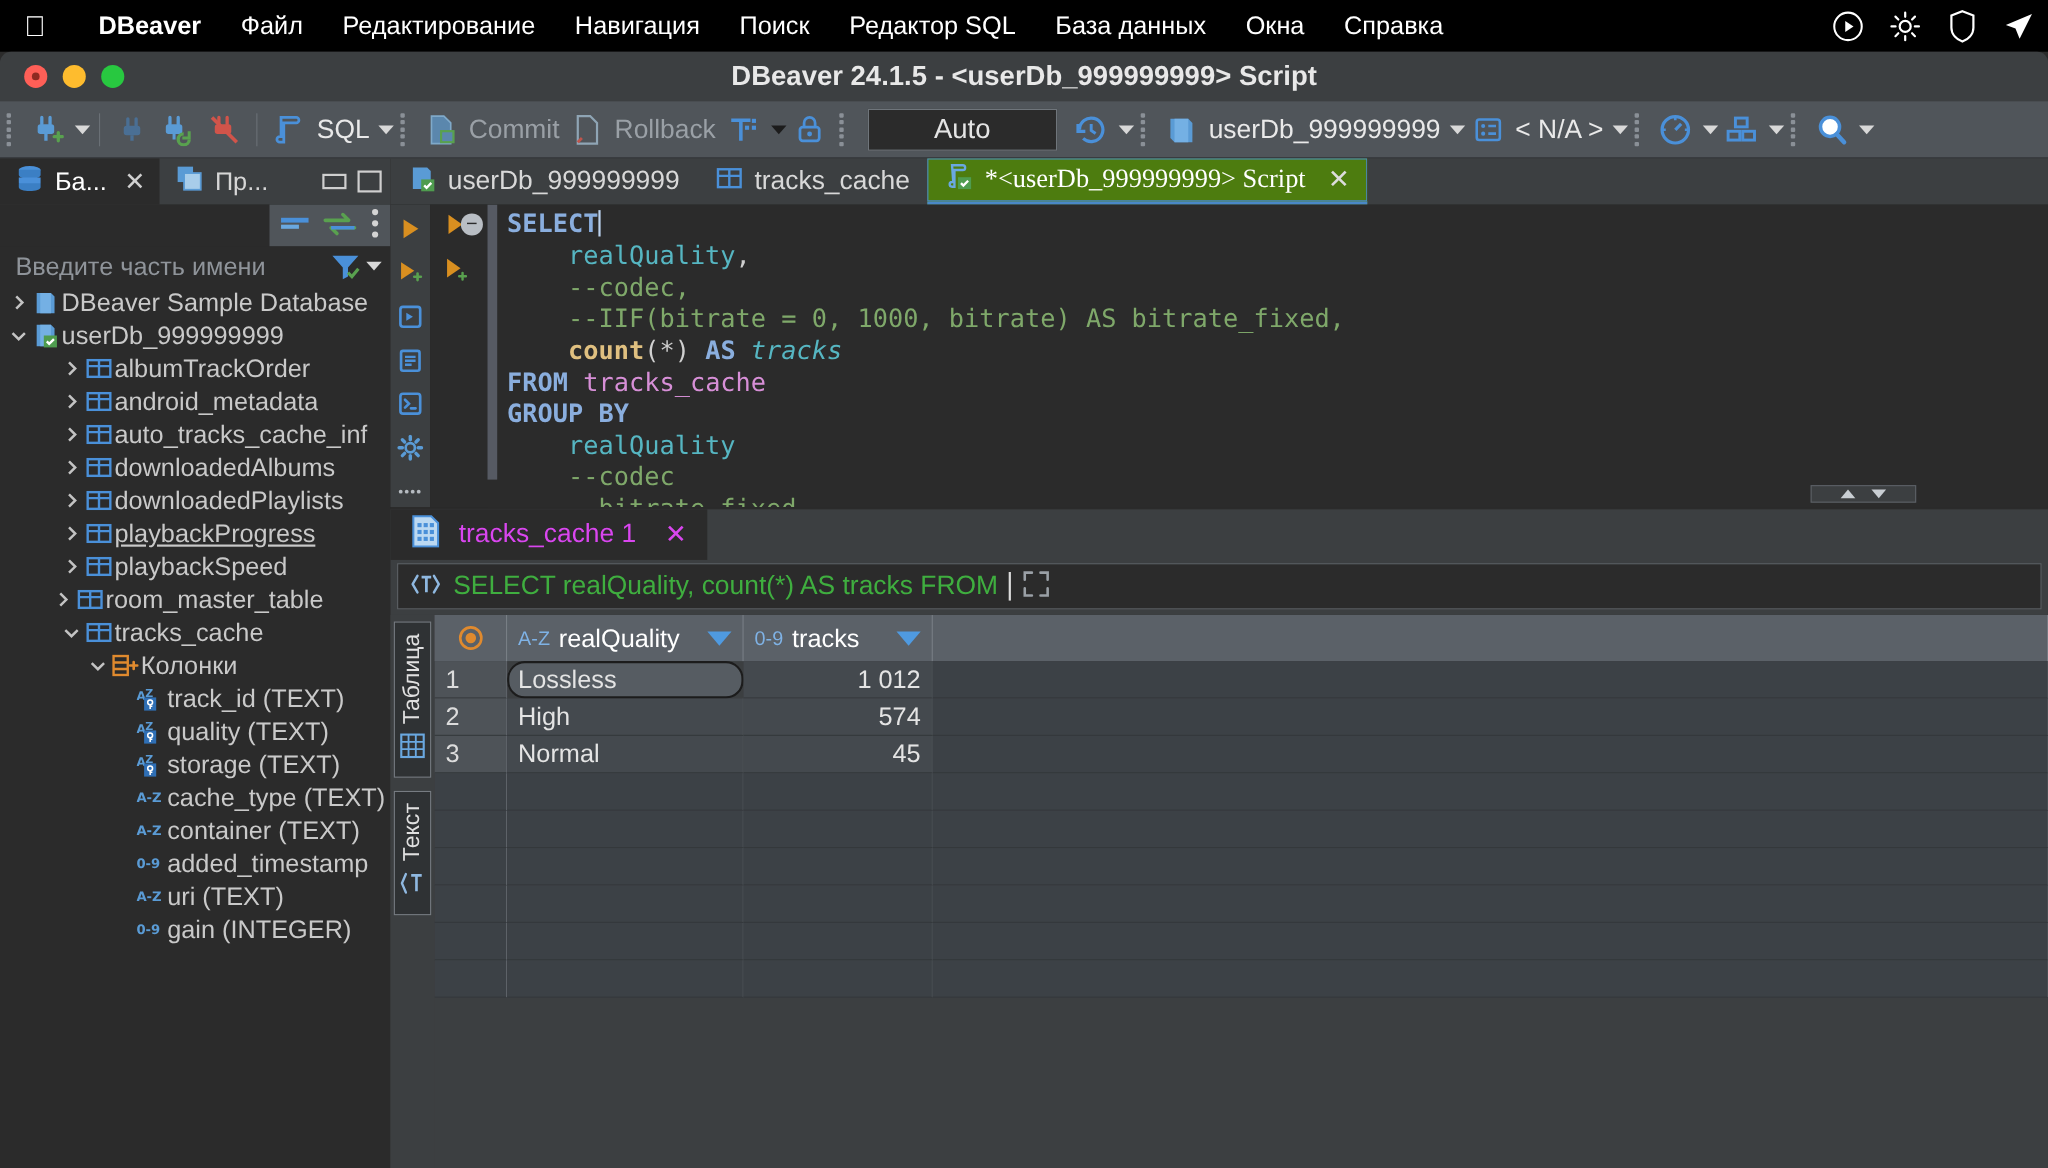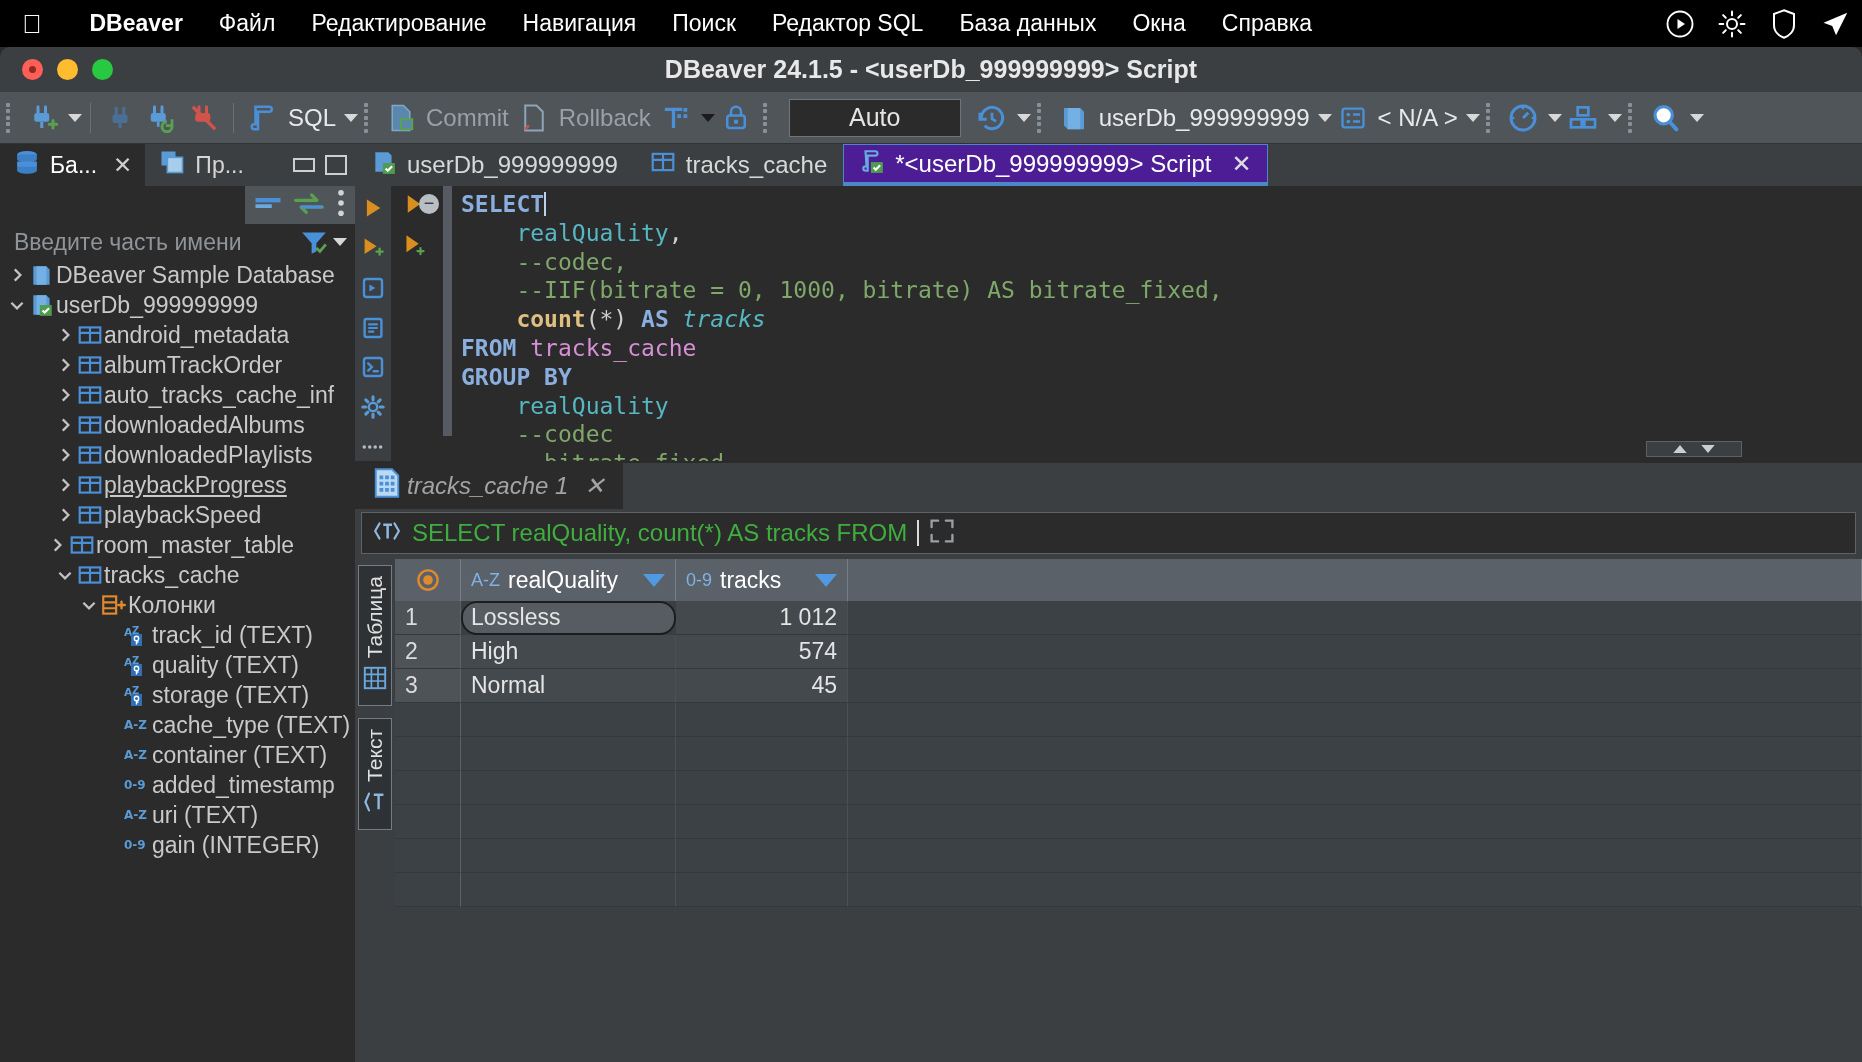--- a/index.html
+++ b/index.html
@@ -89,22 +89,22 @@
   .twist { width:22px; display:flex; justify-content:center; align-items:center;
      color:#c3c3c3; font-size:17px; flex:none; }
   .tico { width:28px; display:flex; justify-content:center; align-items:center; flex:none; }
   .tlabel { overflow:hidden; }
 
   
   .edtabs { position:absolute; left:355px; top:144px; right:0; height:42px;
     background:#3c3f41; display:flex; align-items:stretch; }
   .edtab { display:flex; align-items:center; gap:10px; padding:0 16px; font-size:24px;
     color:#d8d8d8; }
-  .edtab.active { background:#4c1d95; color:#fff; border-bottom:3px solid #4a88c7;
-    box-shadow:inset 0 0 0 1px #4a88c7; }
+  .edtab.active { background:#4d7c0f; color:#fff; border-bottom:3px solid #4a88c7;
+    box-shadow:inset 0 0 0 1px #4a88c7;font-family:Liberation Serif, serif; }
   .edtab .x { margin-left:10px; font-size:24px; color:#dcdcdc; }
 
   
   .editor { position:absolute; left:355px; top:186px; right:0; height:275px;
      background:#2b2b2b; display:flex; }
   .vstrip { width:36px; background:#3c3f41; display:flex; flex-direction:column;
      align-items:center; padding-top:8px; gap:12px; }
   .vstrip .vi { width:30px; height:30px; display:flex; align-items:center; justify-content:center; }
   .gutter { width:52px; background:#2b2b2b; position:relative; }
   .gmark { position:absolute; left:14px; color:#d98f20; font-size:20px; }
@@ -121,22 +121,22 @@
   .plain { color:#cfcfcf; }
   .cursor { display:inline-block; width:2px; height:24px; background:#bcd2ee;
      vertical-align:-4px; }
   .ed-scroll { position:absolute; right:120px; bottom:4px; width:96px; height:16px;
      background:#3c3f41; border:1px solid #5c6166; display:flex;
      align-items:center; justify-content:center; gap:12px; }
 
   
   .respanel { position:absolute; left:355px; top:463px; right:0; bottom:0; background:#3c3f41; }
   .res-tabrow { height:46px; display:flex; align-items:stretch; }
-  .res-tab { display:flex; align-items:center; gap:6px; padding:0 18px; font-size:24px;
-     color:#a3a3a3; background:#2b2b2b;font-style:italic; }
+  .res-tab { display:flex; align-items:center; gap:16px; padding:0 18px; font-size:24px;
+     color:#d946ef; background:#2b2b2b; }
   .res-tab .x { margin-left:10px; font-size:24px; }
   .filterbar { height:42px; margin:3px 6px 0 6px; background:#2b2b2b;
      border:1px solid #5d6266; display:flex; align-items:center; gap:10px; padding:0 10px; }
   .fb-sql { color:#3fae3f; font-size:24px; white-space:nowrap; }
   .fb-cursor { width:2px; height:26px; background:#dcdcdc; }
   .fb-ph { color:#8b9096; font-size:24px; font-style:italic; }
 
   .grid-wrap { position:absolute; left:0; top:96px; right:0; bottom:0; display:flex; }
   .sidetabs { width:40px; background:#3c3f41; padding-top:6px;
      display:flex; flex-direction:column; align-items:center; }
@@ -495,35 +495,35 @@
           <svg width="18" height="18" viewBox="0 0 16 16">
             <path d="M6 3l5 5-5 5" fill="none" stroke="#c3c3c3" stroke-width="2"></path>
           </svg>
         </span>
         <span class="tico">
           <svg width="26" height="26" viewBox="0 0 24 24">
             <rect x="2.5" y="5" width="19" height="14" fill="none" stroke="#4a90d9" stroke-width="2"></rect>
             <path d="M2.5 10h19M12 5v14" stroke="#4a90d9" stroke-width="2"></path>
           </svg>
         </span>
-        <span class="tlabel">android_metadata</span>
+        <span class="tlabel">albumTrackOrder</span>
       </div>
       <div class="trow" style="padding-left: 54px;">
         <span class="twist">
           <svg width="18" height="18" viewBox="0 0 16 16">
             <path d="M6 3l5 5-5 5" fill="none" stroke="#c3c3c3" stroke-width="2"></path>
           </svg>
         </span>
         <span class="tico">
           <svg width="26" height="26" viewBox="0 0 24 24">
             <rect x="2.5" y="5" width="19" height="14" fill="none" stroke="#4a90d9" stroke-width="2"></rect>
             <path d="M2.5 10h19M12 5v14" stroke="#4a90d9" stroke-width="2"></path>
           </svg>
         </span>
-        <span class="tlabel">albumTrackOrder</span>
+        <span class="tlabel">android_metadata</span>
       </div>
       <div class="trow" style="padding-left: 54px;">
         <span class="twist">
           <svg width="18" height="18" viewBox="0 0 16 16">
             <path d="M6 3l5 5-5 5" fill="none" stroke="#c3c3c3" stroke-width="2"></path>
           </svg>
         </span>
         <span class="tico">
           <svg width="26" height="26" viewBox="0 0 24 24">
             <rect x="2.5" y="5" width="19" height="14" fill="none" stroke="#4a90d9" stroke-width="2"></rect>

